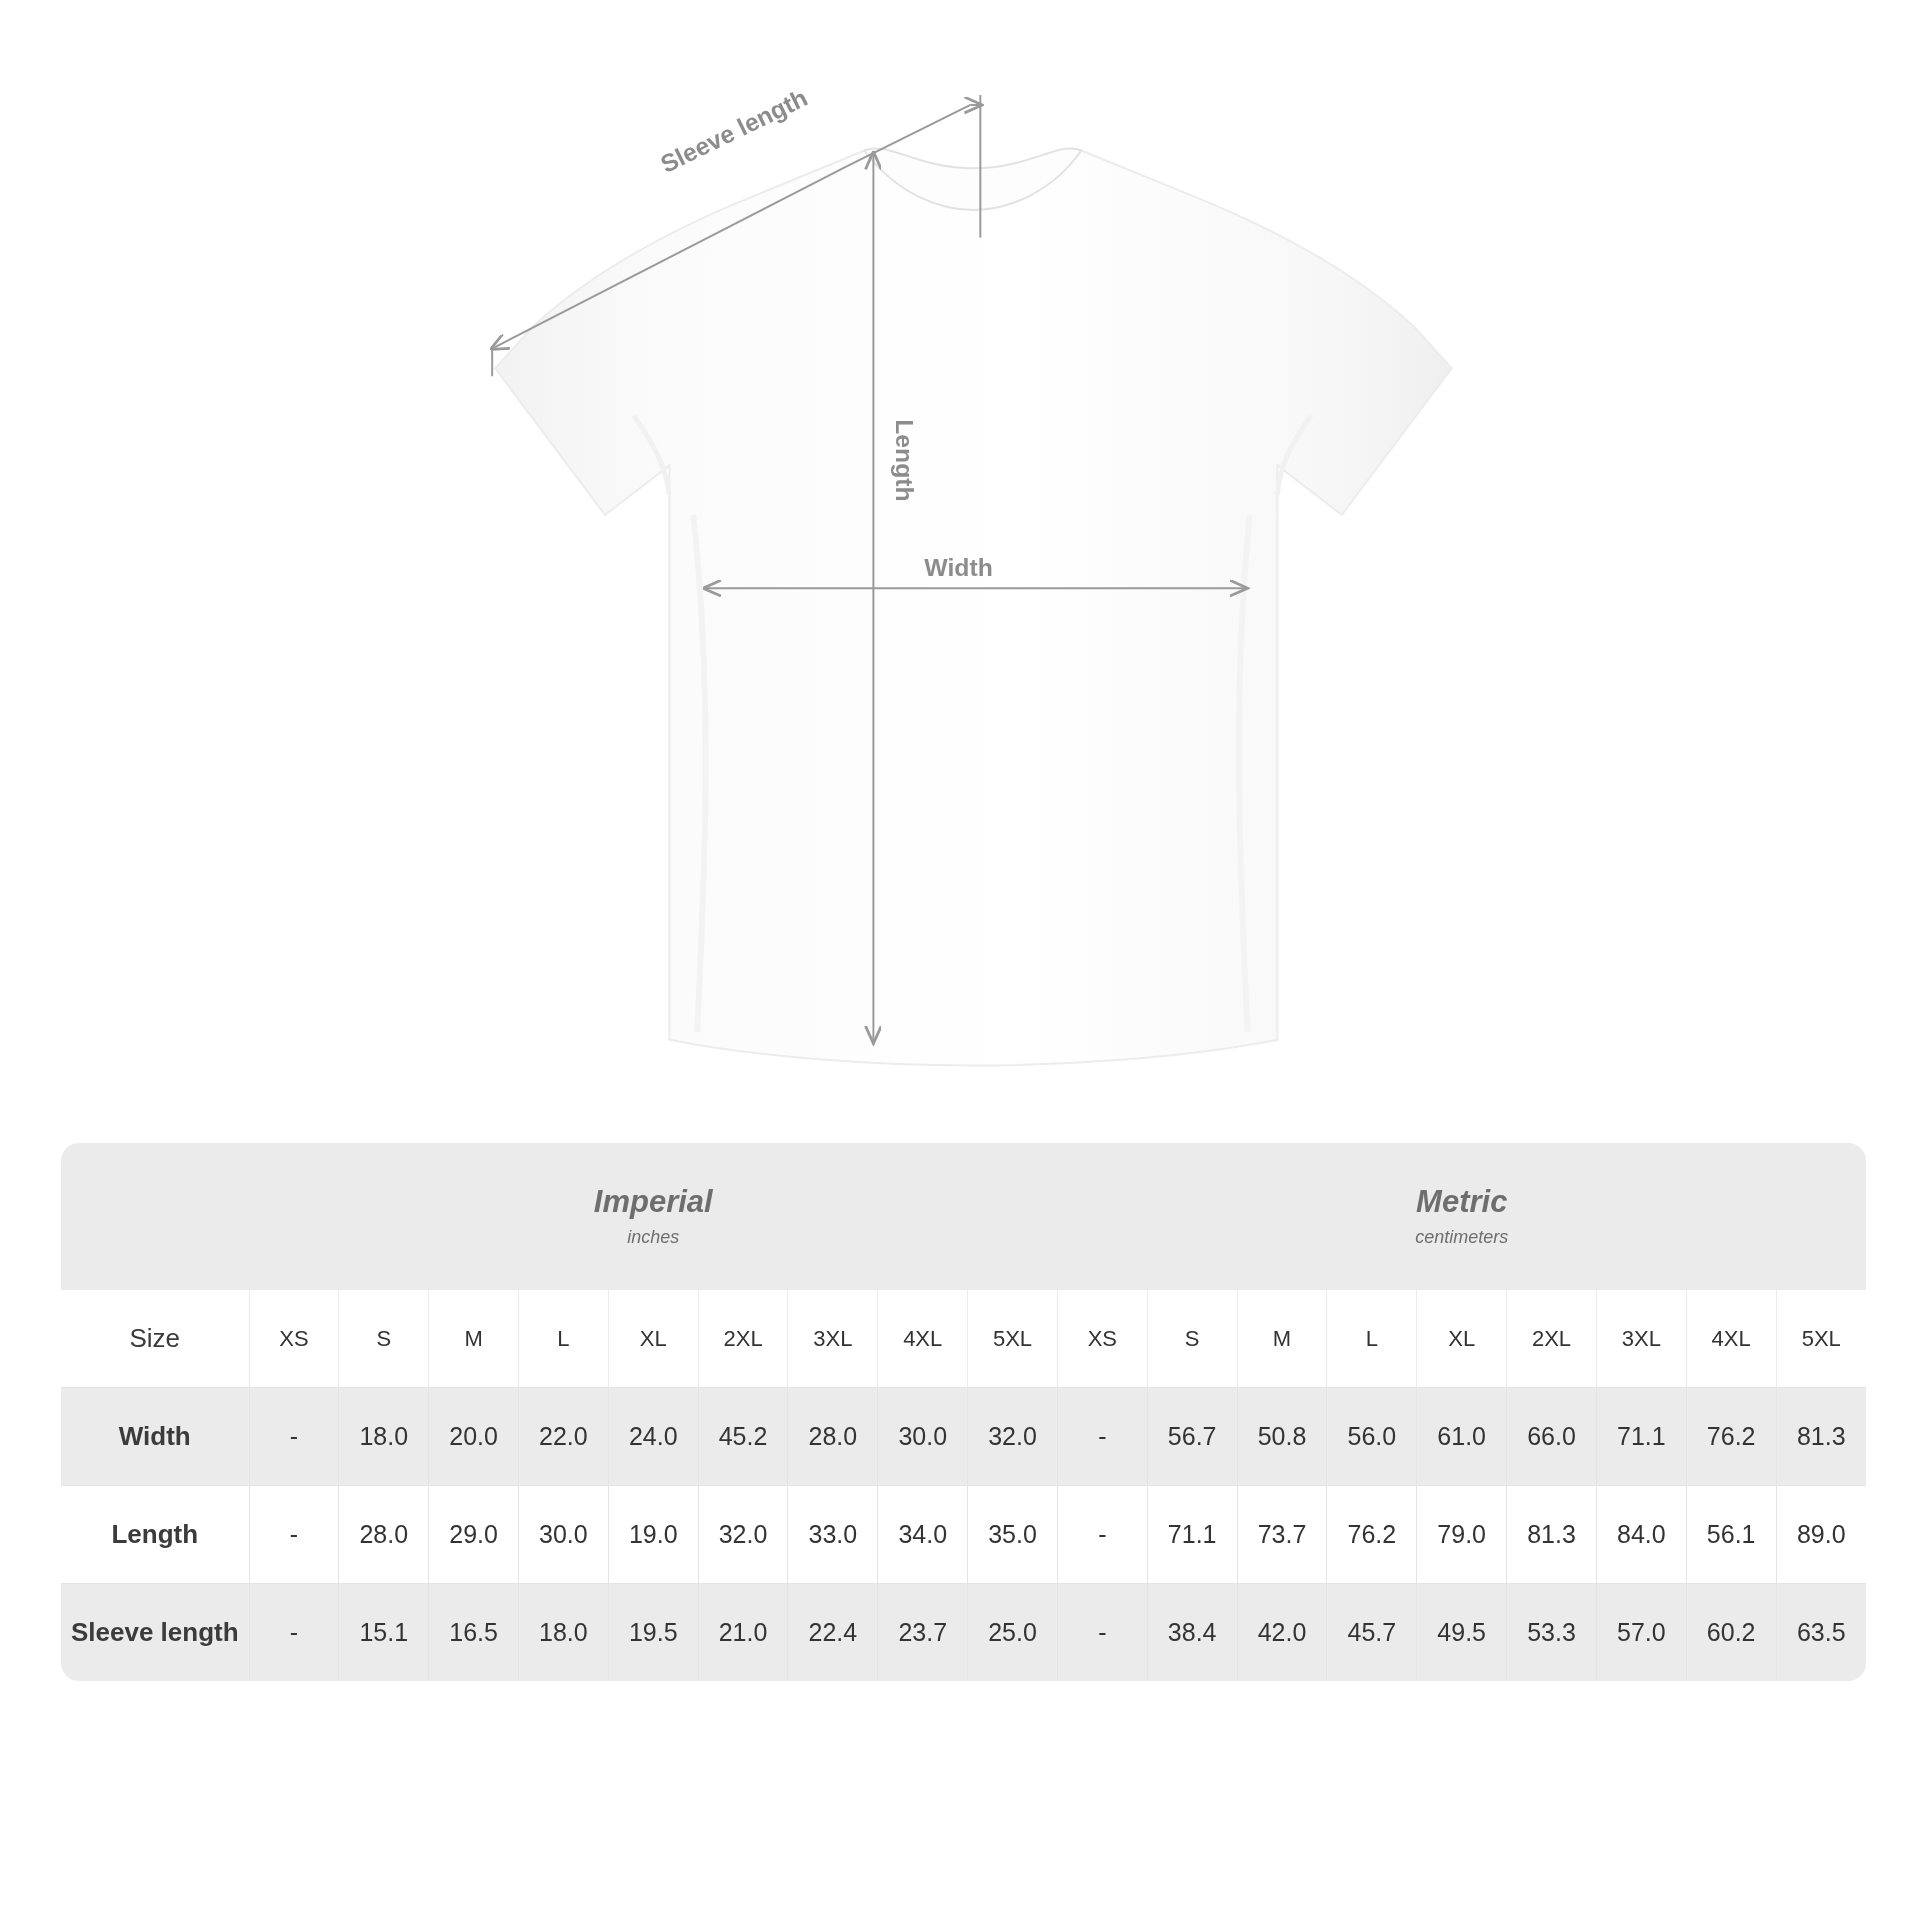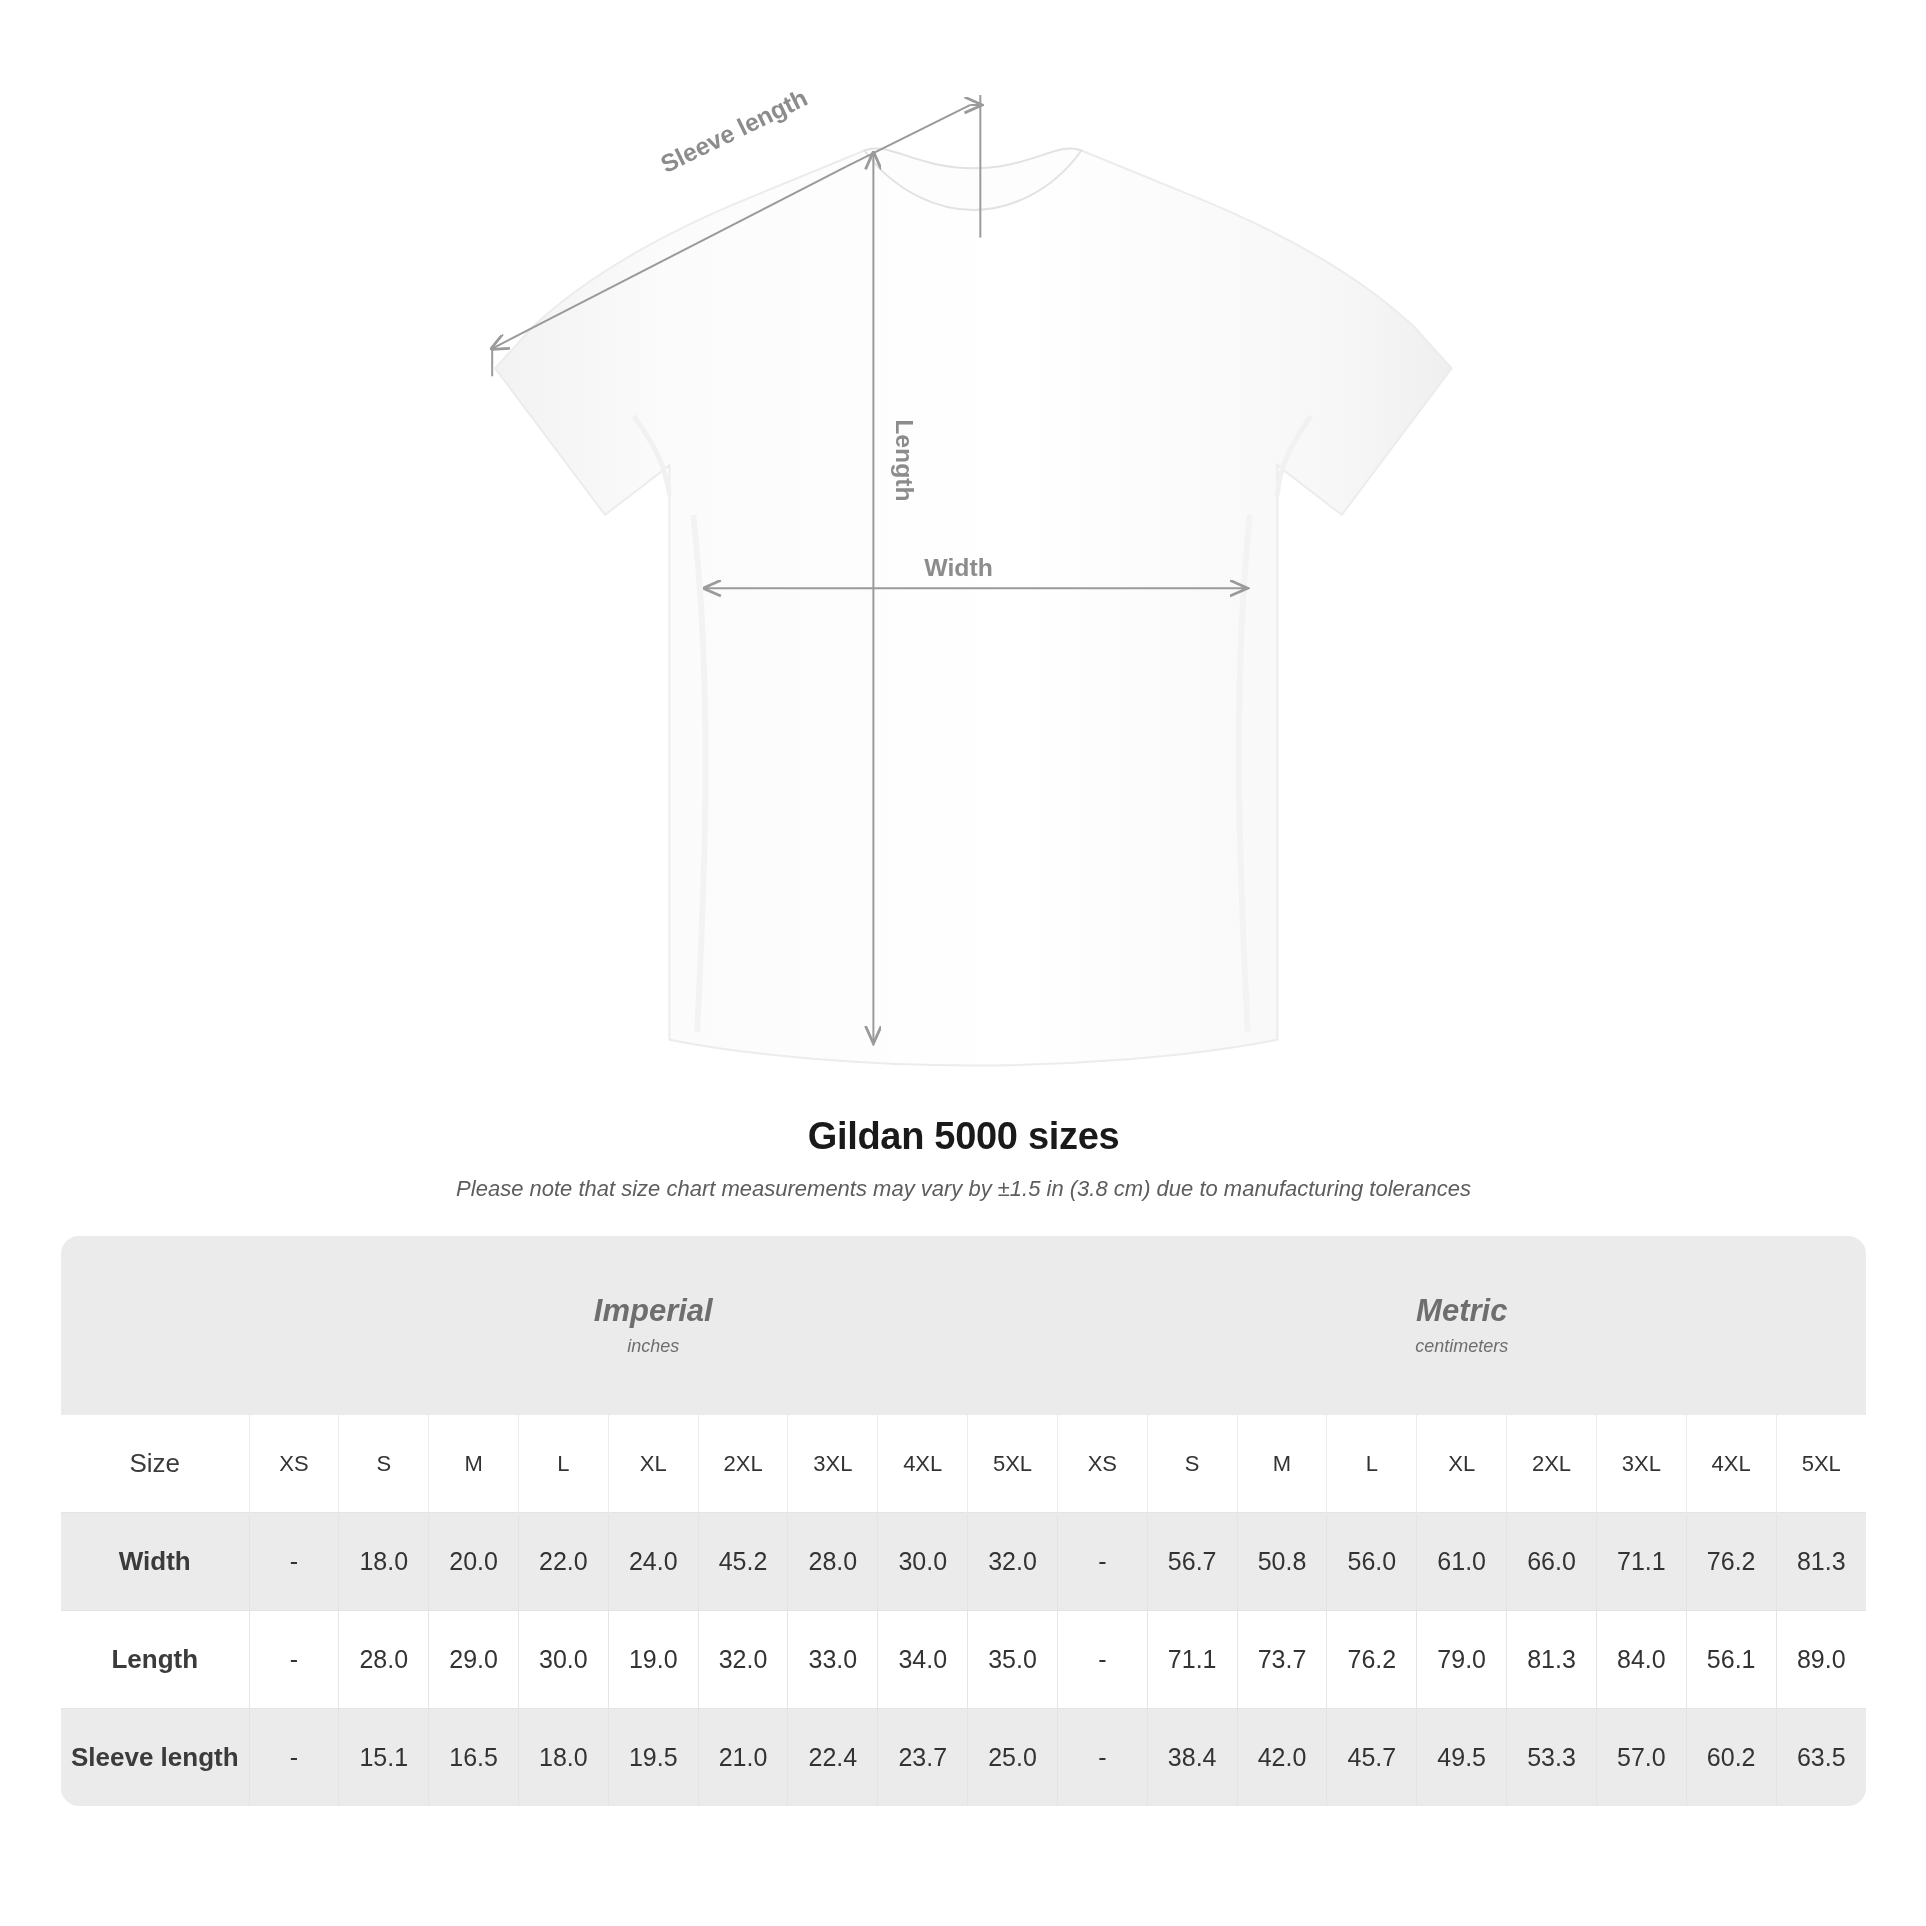--- a/index.html
+++ b/index.html
@@ -61,21 +61,21 @@
     width: 100%;
     table-layout: fixed;
   }
   table.size-table td, table.size-table th {
     text-align: center;
     vertical-align: middle;
     font-weight: normal;
   }
   .unit-head td {
     background: #ebebeb;
-    height: 179px;
+    height: 147px;
     padding: 0;
   }
   .unit-name {
     font-size: 31px;
     font-style: italic;
     font-weight: bold;
     color: #6e6e6e;
     line-height: 1.1;
   }
   .unit-sub {
@@ -182,24 +182,20 @@
         <text x="905" y="465" transform="rotate(90 905 465)" text-anchor="middle" font-family="Liberation Sans, sans-serif" font-size="25" font-weight="bold" fill="#8c8c8c">Length</text>
       </g>
 
       <g>
         <line x1="712" y1="594" x2="1258" y2="594" stroke="#9a9a9a" stroke-width="2" marker-start="url(#arrStart)" marker-end="url(#arrEnd)"></line>
         <text x="968" y="582" text-anchor="middle" font-family="Liberation Sans, sans-serif" font-size="25" font-weight="bold" fill="#8c8c8c">Width</text>
       </g>
     </svg>
   </div>
 
-  <div class="title-block">
-    <div class="chart-title">Gildan 5000 sizes</div>
-    <div class="chart-note">Please note that size chart measurements may vary by ±1.5 in (3.8 cm) due to manufacturing tolerances</div>
-  </div>
 
   <div class="table-wrap">
     <table class="size-table">
       <colgroup>
         <col class="label-col">
       </colgroup>
       <tbody>
         <tr class="unit-head">
           <td></td>
           <td colspan="9">

